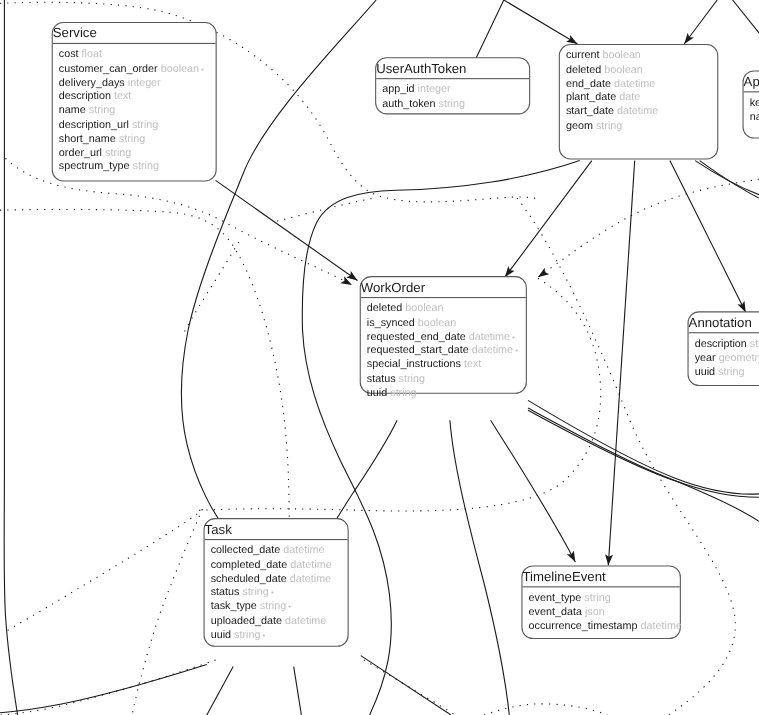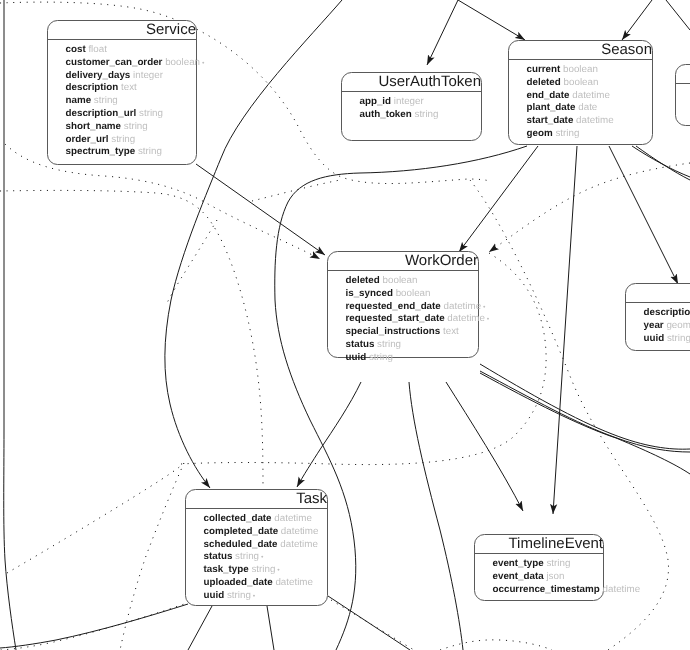--- a/index.html
+++ b/index.html
@@ -1,23 +1,23 @@
 <!DOCTYPE html>
 <html><head>
 <meta charset="utf-8">
 <style>
   html,body{margin:0;padding:0;background:#ffffff;-webkit-font-smoothing:antialiased;text-rendering:geometricPrecision;}
   body{width:690px;height:650px;overflow:hidden;font-family:"Liberation Sans",sans-serif;}
   #stage{position:relative;width:690px;height:650px;background:#fff;overflow:hidden;}
   #edges{position:absolute;left:0;top:0;}
   .entity{position:absolute;background:#fff;border:1px solid #595959;border-radius:10.5px;box-sizing:border-box;}
-  .ent-title{text-align:right;font-size:15px;color:#1a1a1a;line-height:18px;height:18px;border-bottom:1px solid #595959;}
+  .ent-title{text-align:left;font-size:12px;color:#1a1a1a;line-height:18px;height:18px;border-bottom:1px solid #595959;}
   .ent-body{padding-top:4px;padding-left:5.5px;}
   .row{font-size:9.8px;white-space:nowrap;color:#1a1a1a;line-height:12.8px;height:12.8px;}
-  .fname{font-weight:bold;margin-left:12px;}
+  .fname{font-weight:normal;}
   .ftype{color:#bfbfbf;font-weight:normal;}
   .star{color:#bfbfbf;font-size:7px;}
 </style>
 </head>
 <body>
 
 <div id="stage">
   <svg id="edges" width="690" height="650" viewBox="0 0 690 650">
     <defs>
       <marker id="ah" markerWidth="11" markerHeight="8" refX="10" refY="4" orient="auto" markerUnits="userSpaceOnUse">
@@ -70,29 +70,28 @@
         <div class="row"><span class="fname">customer_can_order</span> <span class="ftype">boolean</span><span class="star"> •</span></div>
         <div class="row"><span class="fname">delivery_days</span> <span class="ftype">integer</span></div>
         <div class="row"><span class="fname">description</span> <span class="ftype">text</span></div>
         <div class="row"><span class="fname">name</span> <span class="ftype">string</span></div>
         <div class="row"><span class="fname">description_url</span> <span class="ftype">string</span></div>
         <div class="row"><span class="fname">short_name</span> <span class="ftype">string</span></div>
         <div class="row"><span class="fname">order_url</span> <span class="ftype">string</span></div>
         <div class="row"><span class="fname">spectrum_type</span> <span class="ftype">string</span></div>
       </div>
     </div>
-    <div class="entity" style="left: 341px; top: 72px; width: 141px; height: 69px;">
+    <div class="entity" style="left: 341px; top: 52px; width: 141px; height: 52px;">
       <div class="ent-title">UserAuthToken</div>
       <div class="ent-body">
         <div class="row"><span class="fname">app_id</span> <span class="ftype">integer</span></div>
         <div class="row"><span class="fname">auth_token</span> <span class="ftype">string</span></div>
       </div>
     </div>
     <div class="entity" style="left: 508px; top: 40px; width: 145px; height: 105px;">
-      <div class="ent-title">Season</div>
       <div class="ent-body">
         <div class="row"><span class="fname">current</span> <span class="ftype">boolean</span></div>
         <div class="row"><span class="fname">deleted</span> <span class="ftype">boolean</span></div>
         <div class="row"><span class="fname">end_date</span> <span class="ftype">datetime</span></div>
         <div class="row"><span class="fname">plant_date</span> <span class="ftype">date</span></div>
         <div class="row"><span class="fname">start_date</span> <span class="ftype">datetime</span></div>
         <div class="row"><span class="fname">geom</span> <span class="ftype">string</span></div>
       </div>
     </div>
     <div class="entity" style="left: 327px; top: 251px; width: 152px; height: 107px;">
@@ -108,33 +107,33 @@
       </div>
     </div>
     <div class="entity" style="left: 625px; top: 283px; width: 140px; height: 68px;">
       <div class="ent-title">Annotation</div>
       <div class="ent-body">
         <div class="row"><span class="fname">description</span> <span class="ftype">string</span></div>
         <div class="row"><span class="fname">year</span> <span class="ftype">geometry</span></div>
         <div class="row"><span class="fname">uuid</span> <span class="ftype">string</span></div>
       </div>
     </div>
-    <div class="entity" style="left: 185px; top: 489px; width: 143px; height: 117px;">
+    <div class="entity" style="left: 185px; top: 471px; width: 132px; height: 117px;">
       <div class="ent-title">Task</div>
       <div class="ent-body">
         <div class="row"><span class="fname">collected_date</span> <span class="ftype">datetime</span></div>
         <div class="row"><span class="fname">completed_date</span> <span class="ftype">datetime</span></div>
         <div class="row"><span class="fname">scheduled_date</span> <span class="ftype">datetime</span></div>
         <div class="row"><span class="fname">status</span> <span class="ftype">string</span><span class="star"> •</span></div>
         <div class="row"><span class="fname">task_type</span> <span class="ftype">string</span><span class="star"> •</span></div>
         <div class="row"><span class="fname">uploaded_date</span> <span class="ftype">datetime</span></div>
         <div class="row"><span class="fname">uuid</span> <span class="ftype">string</span><span class="star"> •</span></div>
       </div>
     </div>
-    <div class="entity" style="left: 474px; top: 534px; width: 130px; height: 67px;">
+    <div class="entity" style="left: 474px; top: 514px; width: 145px; height: 67px;">
       <div class="ent-title">TimelineEvent</div>
       <div class="ent-body">
         <div class="row"><span class="fname">event_type</span> <span class="ftype">string</span></div>
         <div class="row"><span class="fname">event_data</span> <span class="ftype">json</span></div>
         <div class="row"><span class="fname">occurrence_timestamp</span> <span class="ftype">datetime</span></div>
       </div>
     </div>
     <div class="entity" style="left: 675px; top: 64px; width: 120px; height: 62px;">
       <div class="ent-title">Application</div>
       <div class="ent-body">

